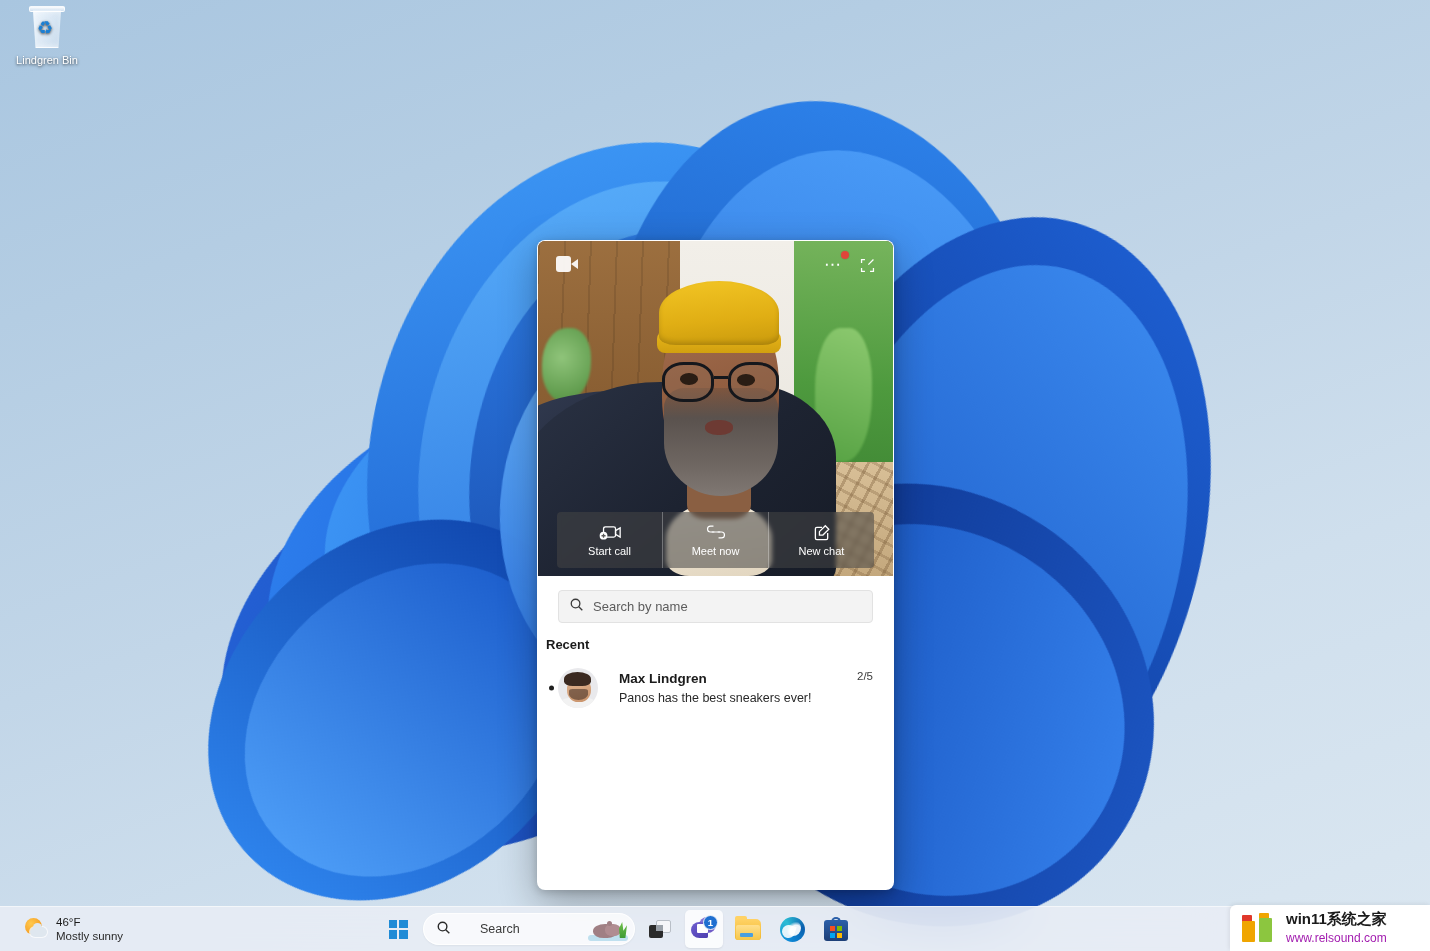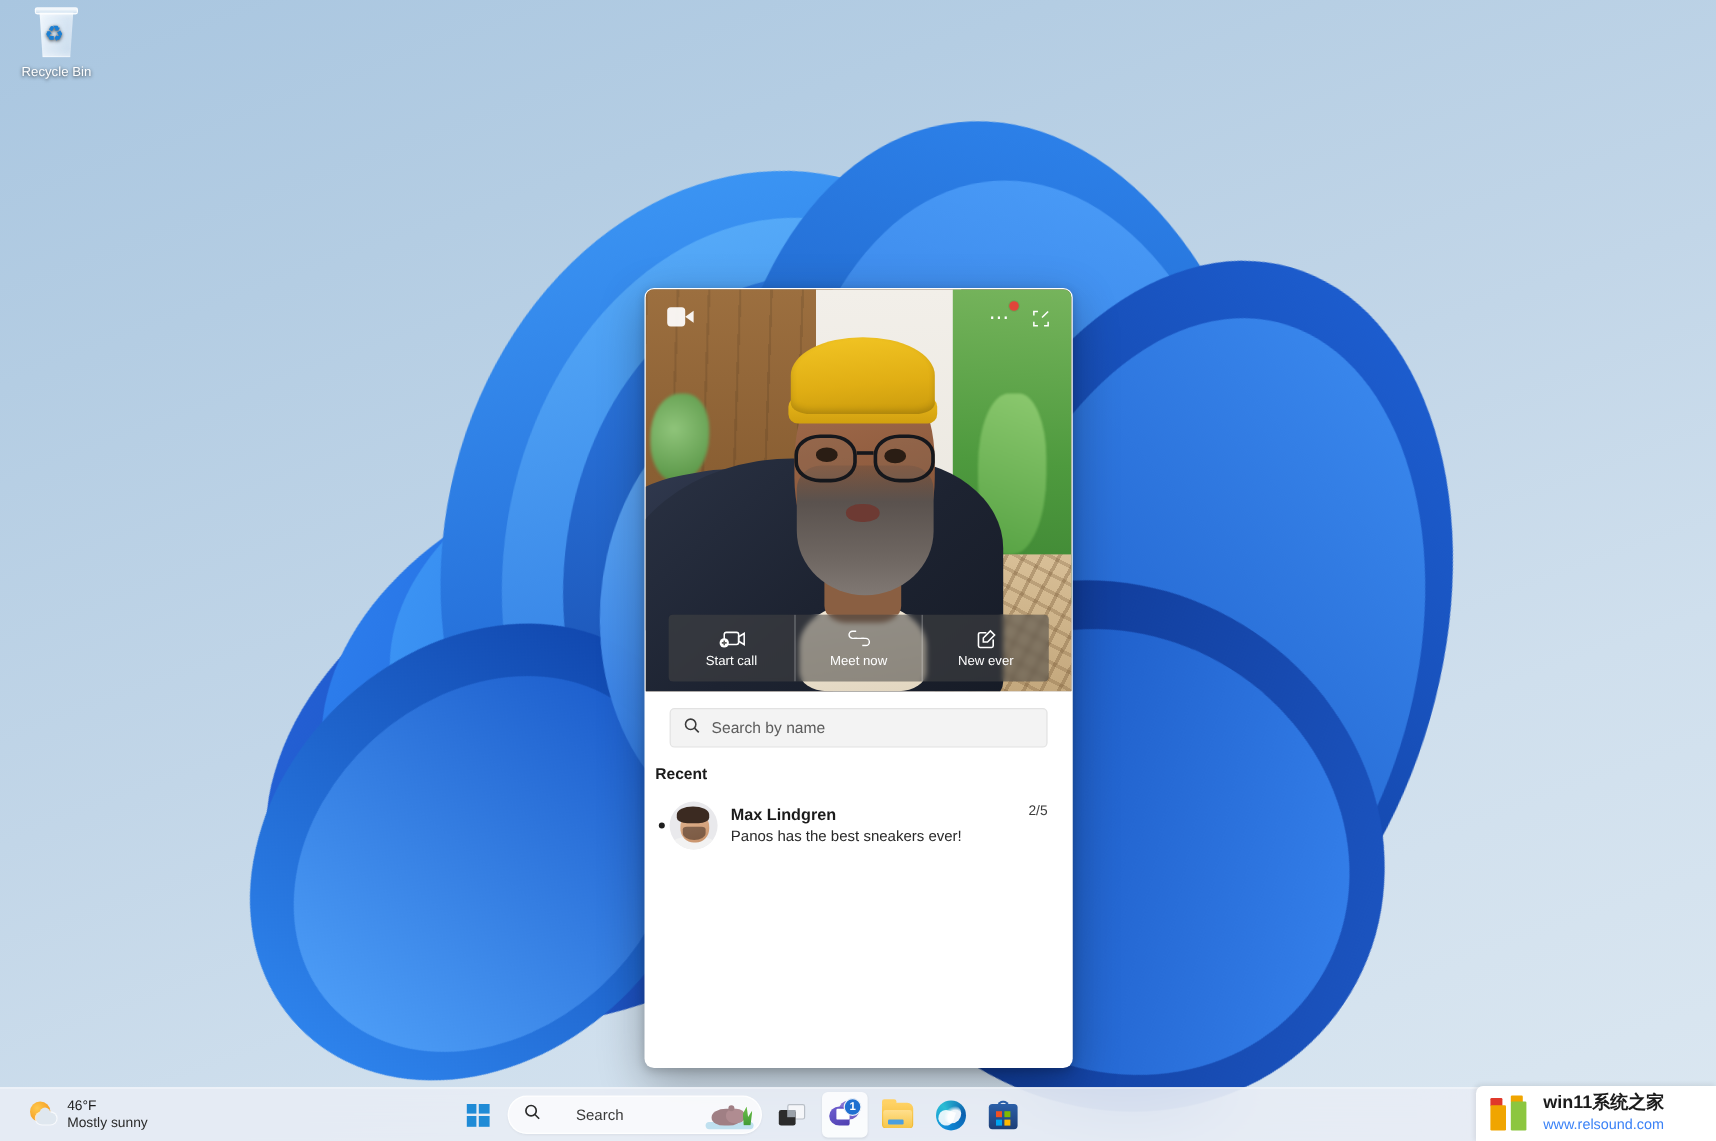--- a/index.html
+++ b/index.html
@@ -278,21 +278,21 @@
   .search-box input::placeholder { color: #5c5c5c; }
 
   .section-title {
     padding: 14px 8px 4px;
     font-size: 13px; font-weight: bold; color: #1b1b1b;
   }
 
   .chat-list { padding: 4px 10px 0; }
   .chat-row {
     display: flex; align-items: center;
-    gap: 11px;
+    gap: 21px;
     padding: 8px 10px;
     border-radius: 5px;
     cursor: pointer;
     position: relative;
   }
   .unread-dot {
     position: absolute; left: 1px; top: 50%;
     transform: translateY(-50%);
     width: 5px; height: 5px; border-radius: 50%;
     background: #1f1f1f;
@@ -537,21 +537,21 @@
   .wm-logo .b2 {
     position: absolute; left: 19px; top: 5px; width: 13px; height: 24px;
     background: #8cc63f; border-radius: 1px;
   }
   .wm-logo .b2top {
     position: absolute; left: 19px; top: 0px; width: 10px; height: 6px;
     background: #f0a500; border-radius: 1px;
   }
   .wm-text { line-height: 1.15; }
   .wm-title { font-size: 15px; font-weight: bold; color: #1b1b1b; white-space: nowrap; }
-  .wm-url { font-size: 12px; color: #3b82f6; white-space: nowrap; }
+  .wm-url { font-size: 12px; color: #a21caf; white-space: nowrap; }
 </style>
 </head>
 <body>
 
 <div id="desktop">
 
   <div class="bloom-wrap">
     <div class="petal" style="left:40px;  top:380px; width:560px; height:400px; background:linear-gradient(120deg,#1f5fd8,#0f3fae); transform:rotate(-24deg); opacity:.96;"></div>
     <div class="petal" style="left:90px;  top:330px; width:520px; height:360px; background:linear-gradient(120deg,#2f82f0,#1450c8); transform:rotate(-20deg);"></div>
     <div class="petal" style="left:150px; top:300px; width:470px; height:320px; background:linear-gradient(120deg,#3f99f7,#1b61d6); transform:rotate(-16deg);"></div>
@@ -574,21 +574,21 @@
 
     <div class="petal" style="left:330px; top:260px; width:300px; height:380px; background:linear-gradient(175deg,#6bb6fc,#2a72e0); transform:rotate(4deg); opacity:.95;"></div>
   </div>
 
   <div class="desk-icon">
     <div class="bin-glyph">
       <div class="bin-body"></div>
       <div class="bin-lid"></div>
       <div class="recycle-mark">♻</div>
     </div>
-    <span class="lbl">Recycle Bin</span>
+    <span class="lbl">Lindgren Bin</span>
   </div>
 
   <div id="chat-flyout">
 
     <div class="video-area">
       <div class="video-scene">
         <div class="v-wood"></div>
         <div class="v-wall"></div>
         <div class="v-green"></div>
         <div class="v-green2"></div>
@@ -659,21 +659,21 @@
           <span class="txt">Meet now</span>
         </div>
 
         <div class="act">
           <span class="ico">
             <svg width="18" height="17" viewBox="0 0 18 18" fill="none" stroke="#fff" stroke-width="1.4">
               <path d="M15 9.5V15a1.5 1.5 0 0 1-1.5 1.5h-10A1.5 1.5 0 0 1 2 15V5a1.5 1.5 0 0 1 1.5-1.5H9"></path>
               <path d="M12.5 1.8l3.7 3.7-6.2 6.2H6.3V8.1z"></path>
             </svg>
           </span>
-          <span class="txt">New ever</span>
+          <span class="txt">New chat</span>
         </div>
       </div>
     </div>
 
     <div class="search-wrap">
       <div class="search-box">
         <span>
           <svg width="15" height="15" viewBox="0 0 16 16" fill="none" stroke="#3b3b3b" stroke-width="1.4">
             <circle cx="7" cy="7" r="4.6"></circle>
               <path d="M10.4 10.4L14.2 14.2"></path>

